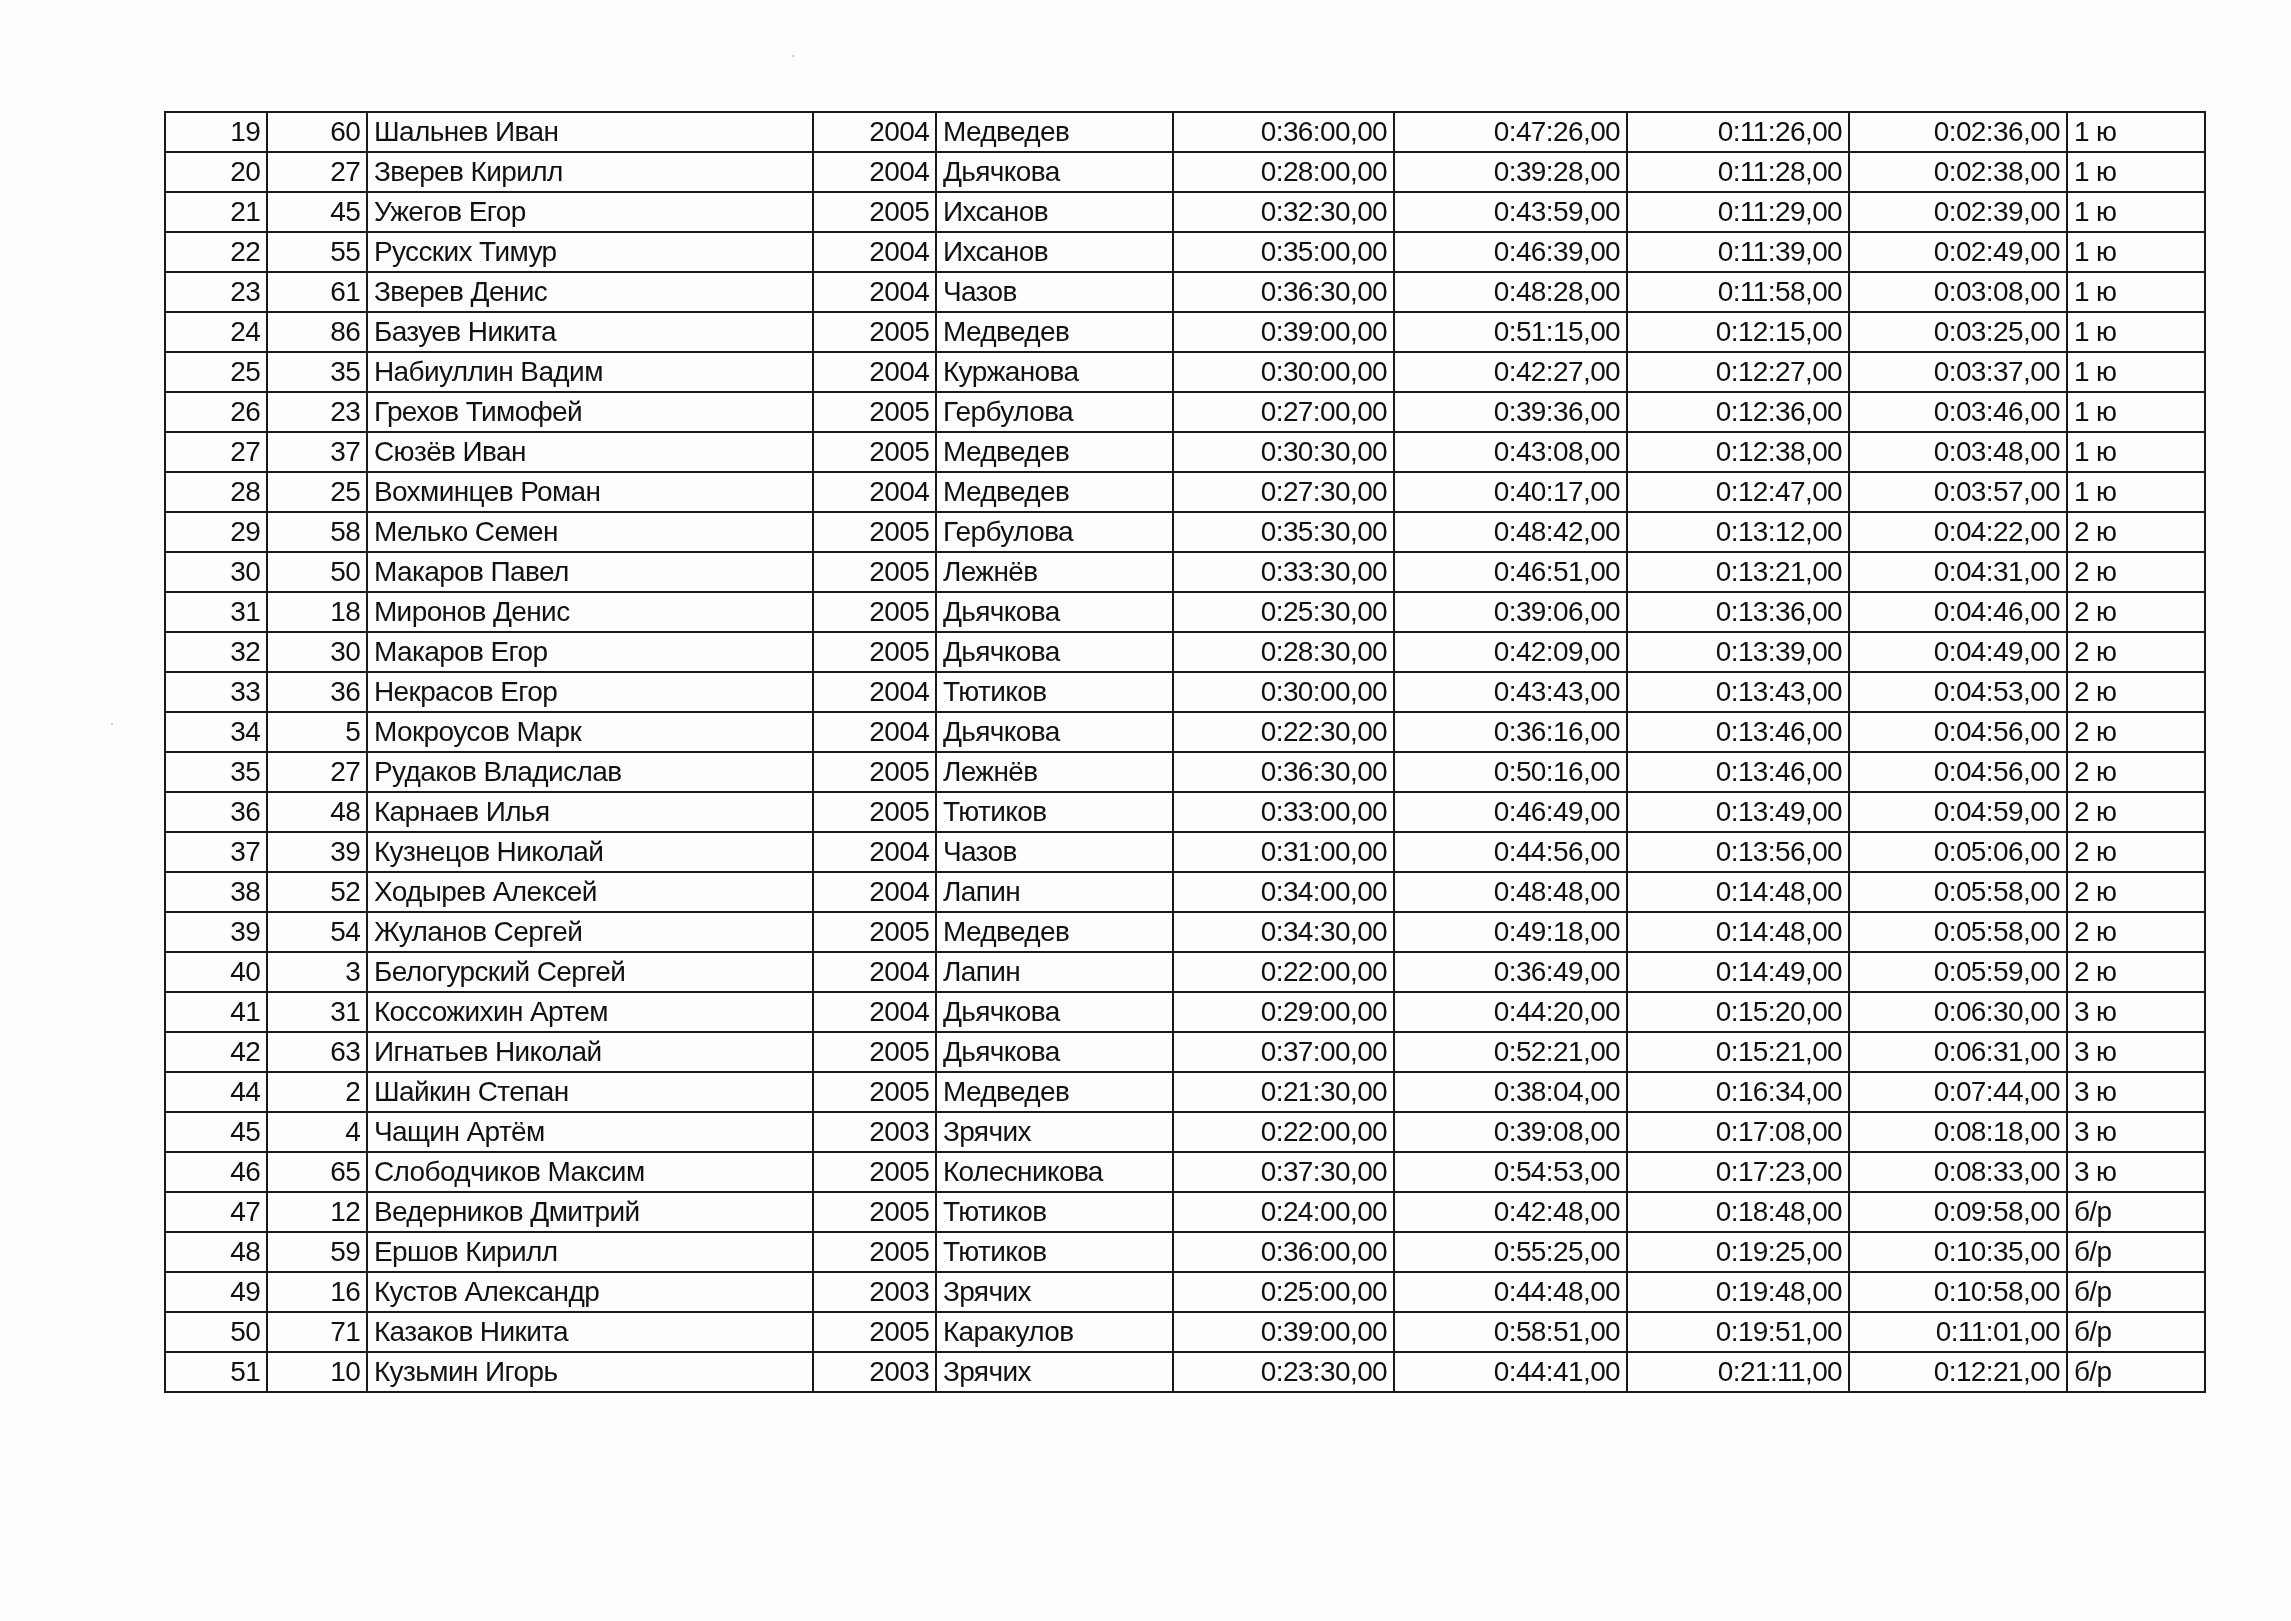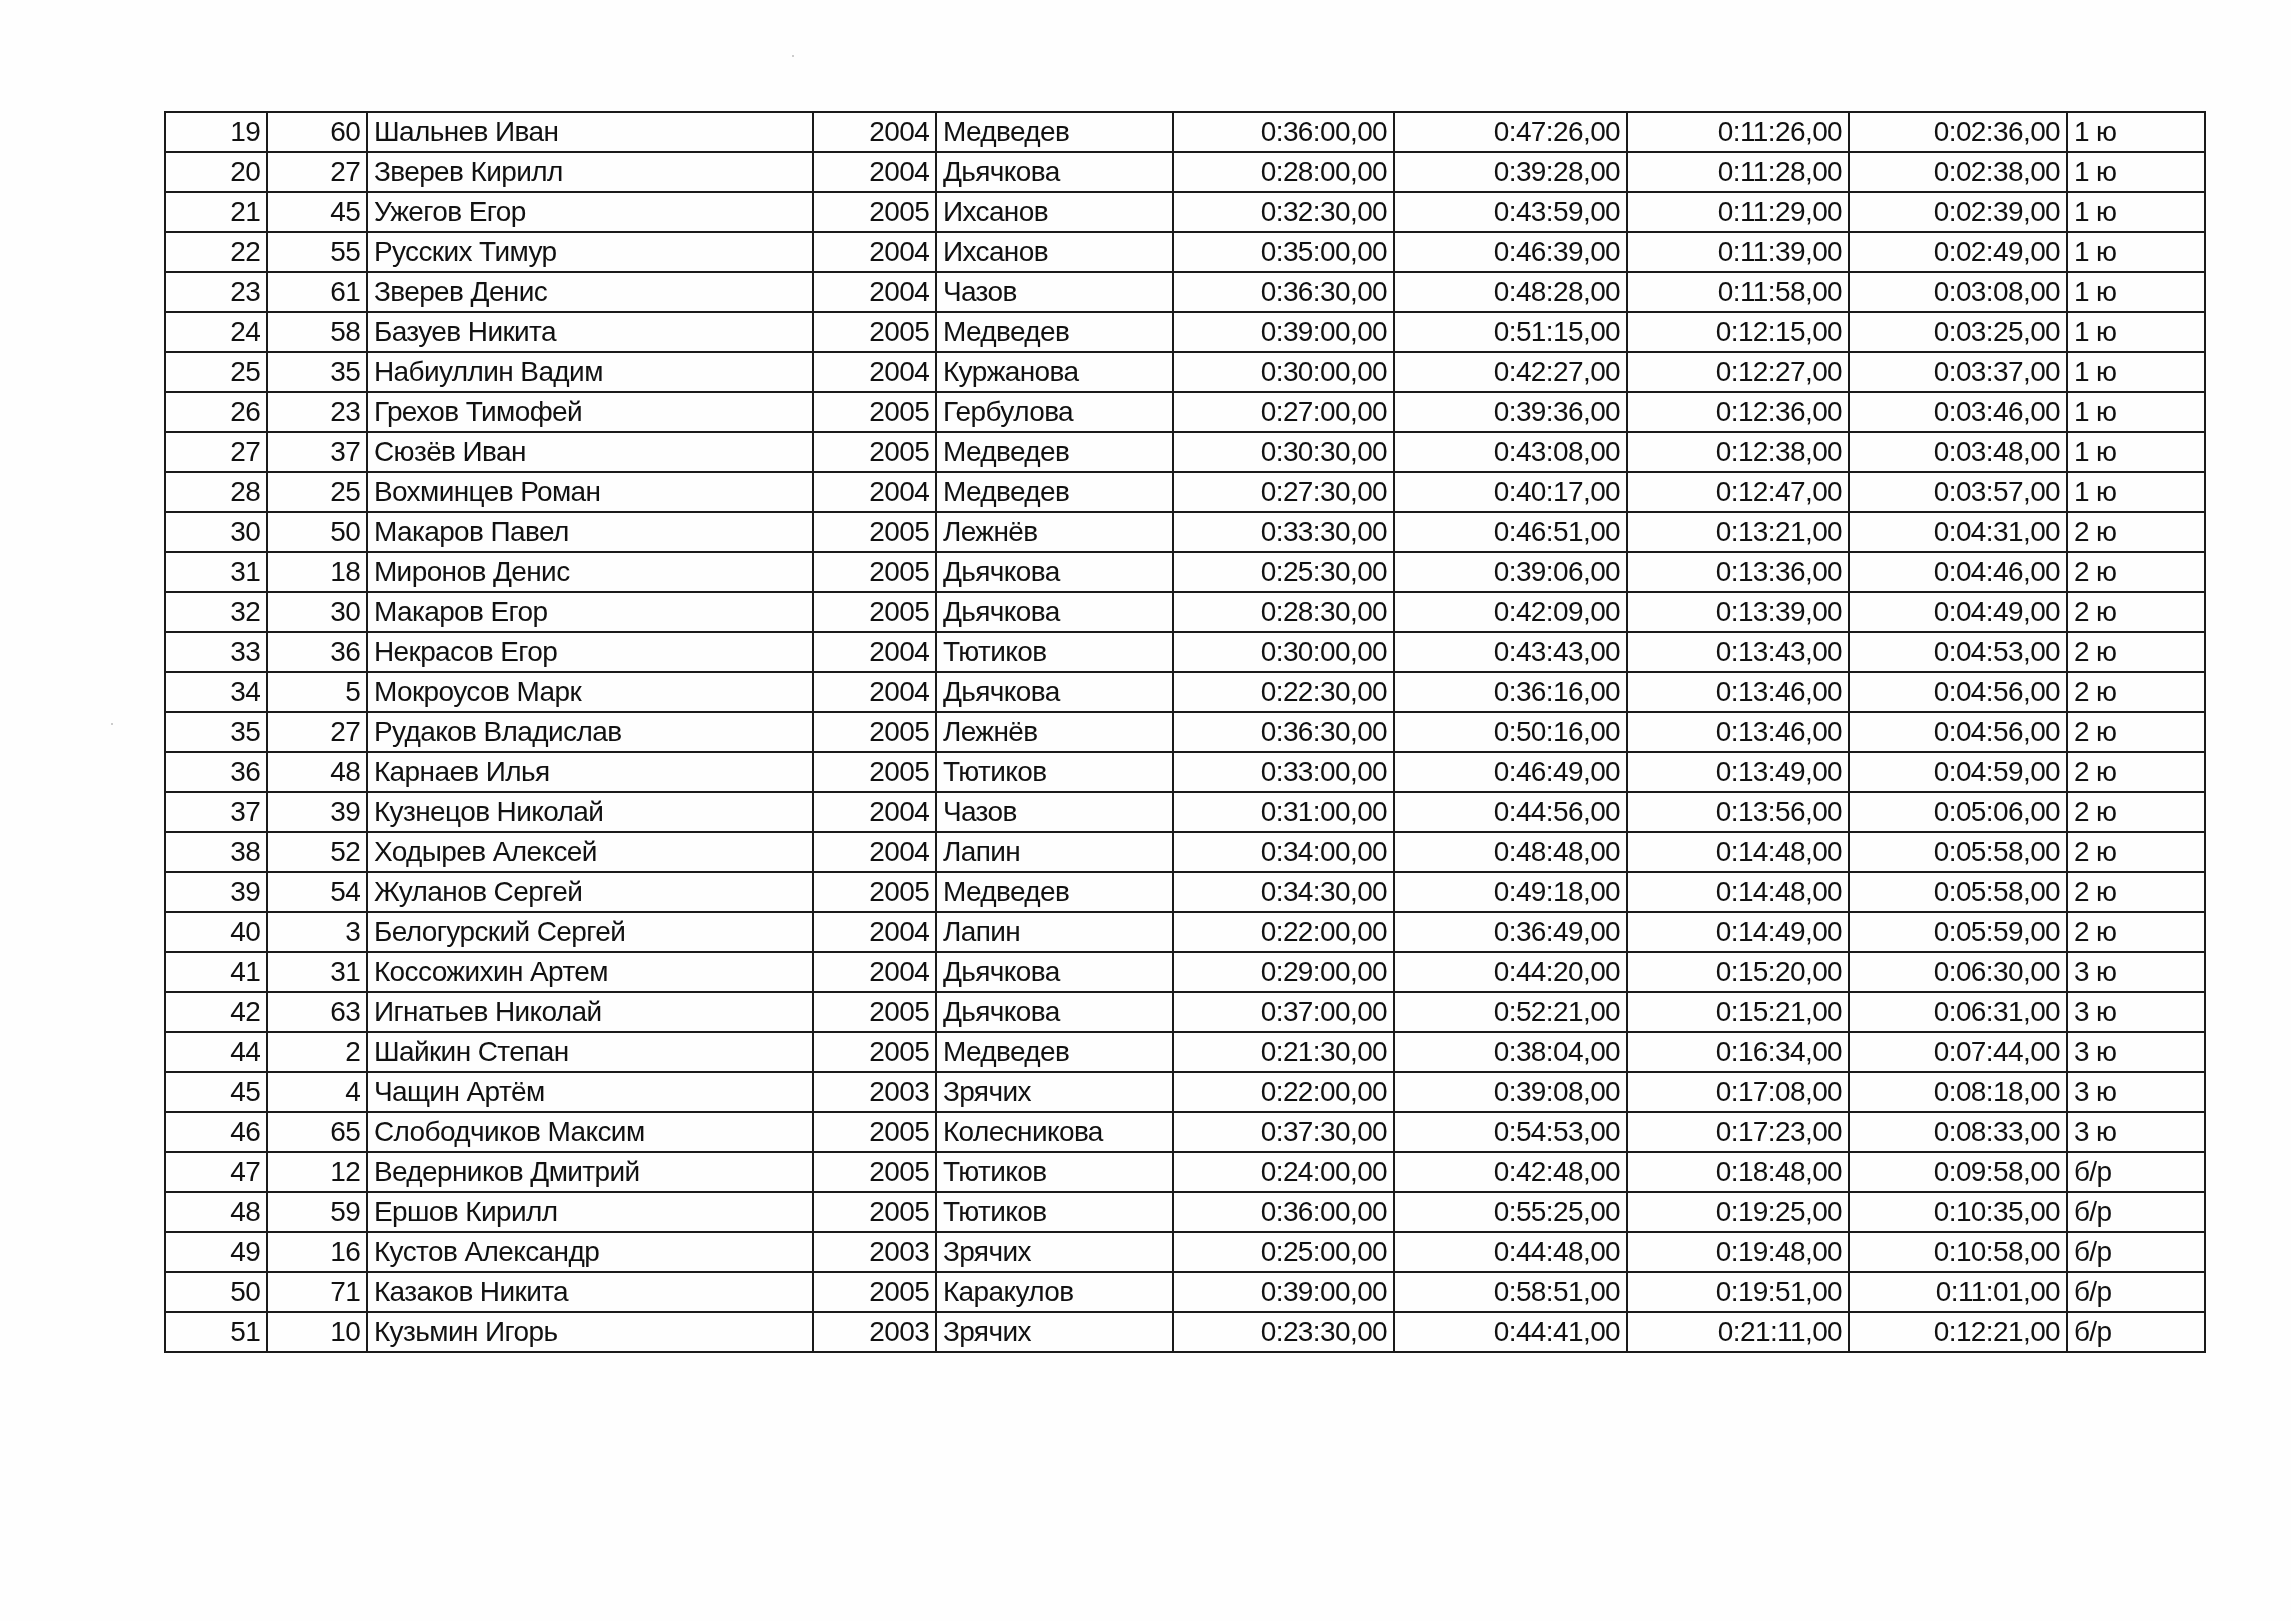--- a/index.html
+++ b/index.html
@@ -142,21 +142,21 @@
     <td class="txt">Чазов</td>
     <td class="num">0:36:30,00</td>
     <td class="num">0:48:28,00</td>
     <td class="num">0:11:58,00</td>
     <td class="num dbl-left">0:03:08,00</td>
     <td class="ctr">1 ю</td>
   </tr>
 
   <tr>
     <td class="num">24</td>
-    <td class="num">58</td>
+    <td class="num">86</td>
     <td class="txt">Базуев Никита</td>
     <td class="num">2005</td>
     <td class="txt">Медведев</td>
     <td class="num">0:39:00,00</td>
     <td class="num">0:51:15,00</td>
     <td class="num">0:12:15,00</td>
     <td class="num dbl-left">0:03:25,00</td>
     <td class="ctr">1 ю</td>
   </tr>
 
@@ -205,20 +205,32 @@
     <td class="txt">Вохминцев Роман</td>
     <td class="num">2004</td>
     <td class="txt">Медведев</td>
     <td class="num">0:27:30,00</td>
     <td class="num">0:40:17,00</td>
     <td class="num">0:12:47,00</td>
     <td class="num dbl-left">0:03:57,00</td>
     <td class="ctr">1 ю</td>
   </tr>
 
+  <tr>
+    <td class="num">29</td>
+    <td class="num">58</td>
+    <td class="txt">Мелько Семен</td>
+    <td class="num">2005</td>
+    <td class="txt">Гербулова</td>
+    <td class="num">0:35:30,00</td>
+    <td class="num">0:48:42,00</td>
+    <td class="num">0:13:12,00</td>
+    <td class="num dbl-left">0:04:22,00</td>
+    <td class="ctr">2 ю</td>
+  </tr>
 
   <tr>
     <td class="num">30</td>
     <td class="num">50</td>
     <td class="txt">Макаров Павел</td>
     <td class="num">2005</td>
     <td class="txt">Лежнёв</td>
     <td class="num">0:33:30,00</td>
     <td class="num">0:46:51,00</td>
     <td class="num">0:13:21,00</td>

